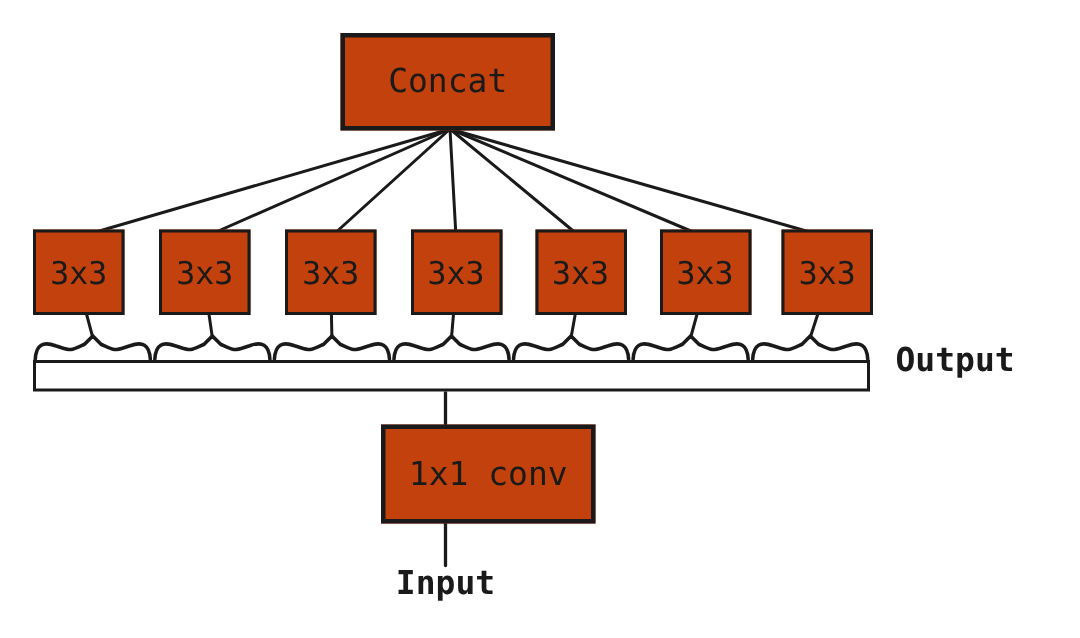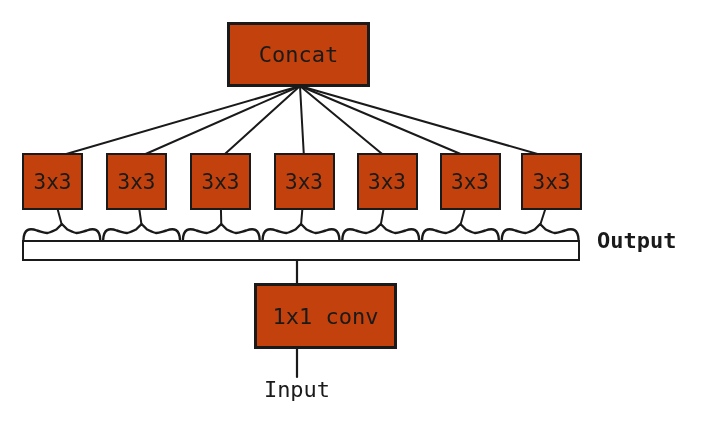--- a/index.html
+++ b/index.html
@@ -17,21 +17,21 @@
   }
   .concat-box{left:227px;top:22px;width:143px;height:65px;}
   .branch-box{top:153px;width:61px;height:57px;border-width:2.5px;font-size:21px;}
   .bar{
     position:absolute;left:22px;top:240px;width:558px;height:21px;box-sizing:border-box;
     border:2.5px solid var(--stroke,#1a1a1a);background:#ffffff;
   }
   .conv-box{left:229px;top:283px;width:143px;height:66px;margin-left:25px;}
   .input-label{
     position:absolute;left:297px;top:377px;transform:translateX(-50%);
-    font-size:22px;font-weight:400;
+    font-size:22px;font-weight:700;
   }
   .outchan-label{
     position:absolute;left:597px;top:228px;
     font-size:22px;font-weight:600;line-height:25px;
   }
   .watermark{
     position:absolute;left:597px;top:381px;font-size:19px;font-weight:600;
     color:var(--wm,#c7c7c7);
     font-family:"DejaVu Sans","Liberation Sans",sans-serif;
   }

